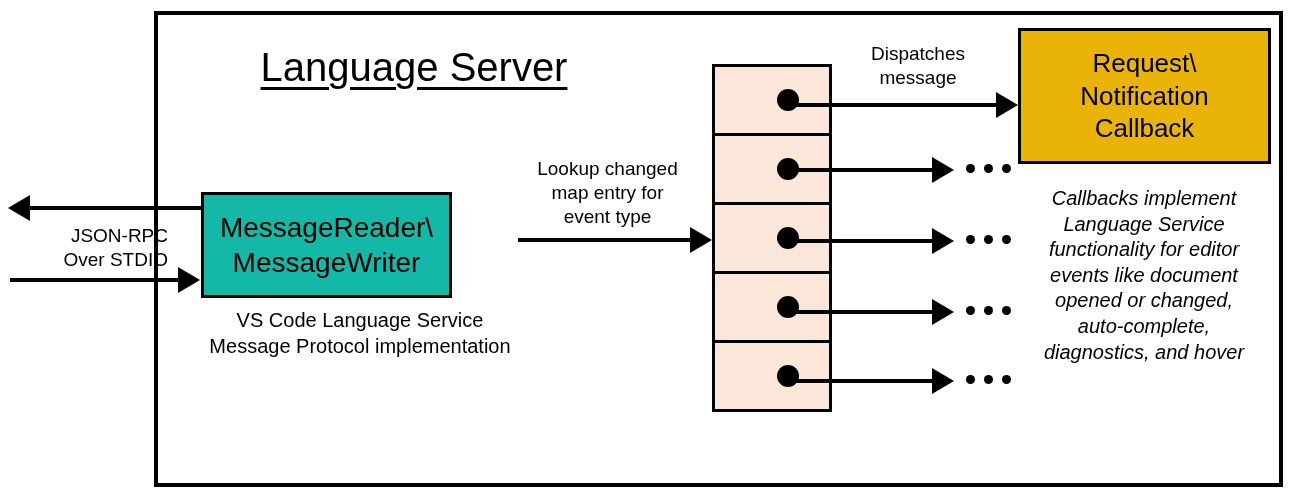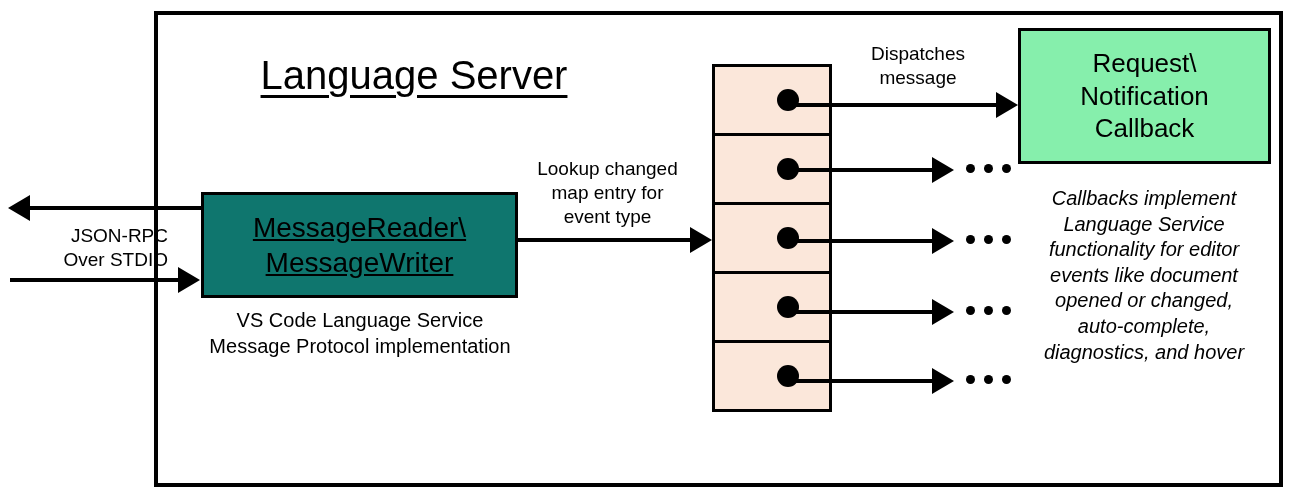--- a/index.html
+++ b/index.html
@@ -63,34 +63,33 @@
     box-sizing: border-box;
     border: 3px solid #000000;
     display: flex;
     align-items: center;
     justify-content: center;
     text-align: center;
   }
   .box-reader {
     left: 201px;
     top: 192px;
-    width: 317px;
+    width: 251px;
     height: 106px;
-    background: #0f766e;
+    background: #14b8a6;
     font-size: 28px;
     line-height: 1.25;
     white-space: pre-line;
-    text-decoration: underline;
   }
   .box-callback {
     left: 1018px;
     top: 28px;
     width: 253px;
     height: 136px;
-    background: #86efac;
+    background: #eab308;
     font-size: 26px;
     line-height: 1.25;
     white-space: pre-line;
   }
 
   
   .dispatch-map {
     position: absolute;
     left: 712px;
     top: 64px;
@@ -158,21 +157,21 @@
     background: #000000;
   }
 </style>
 </head>
 <body>
 
 <div id="canvas">
 
   <div class="outer-frame"></div>
 
-  <div class="txt title" style="left:204px; top:52px; width:420px;">Language Server</div>
+  <div class="txt title" style="left:204px; top:44px; width:420px;">Language Server</div>
 
   <div class="hline" style="left:30px; top:206px; width:180px;"></div>
   <div class="arrow-left" style="left:8px; top:195px;"></div>
 
   <div class="hline" style="left:10px; top:278px; width:175px;"></div>
   <div class="arrow-right" style="left:178px; top:267px;"></div>
 
   <div class="txt italic-label" style="left:18px; top:224px; width:150px;text-align:right;">JSON-RPC
 Over STDIO</div>
 

